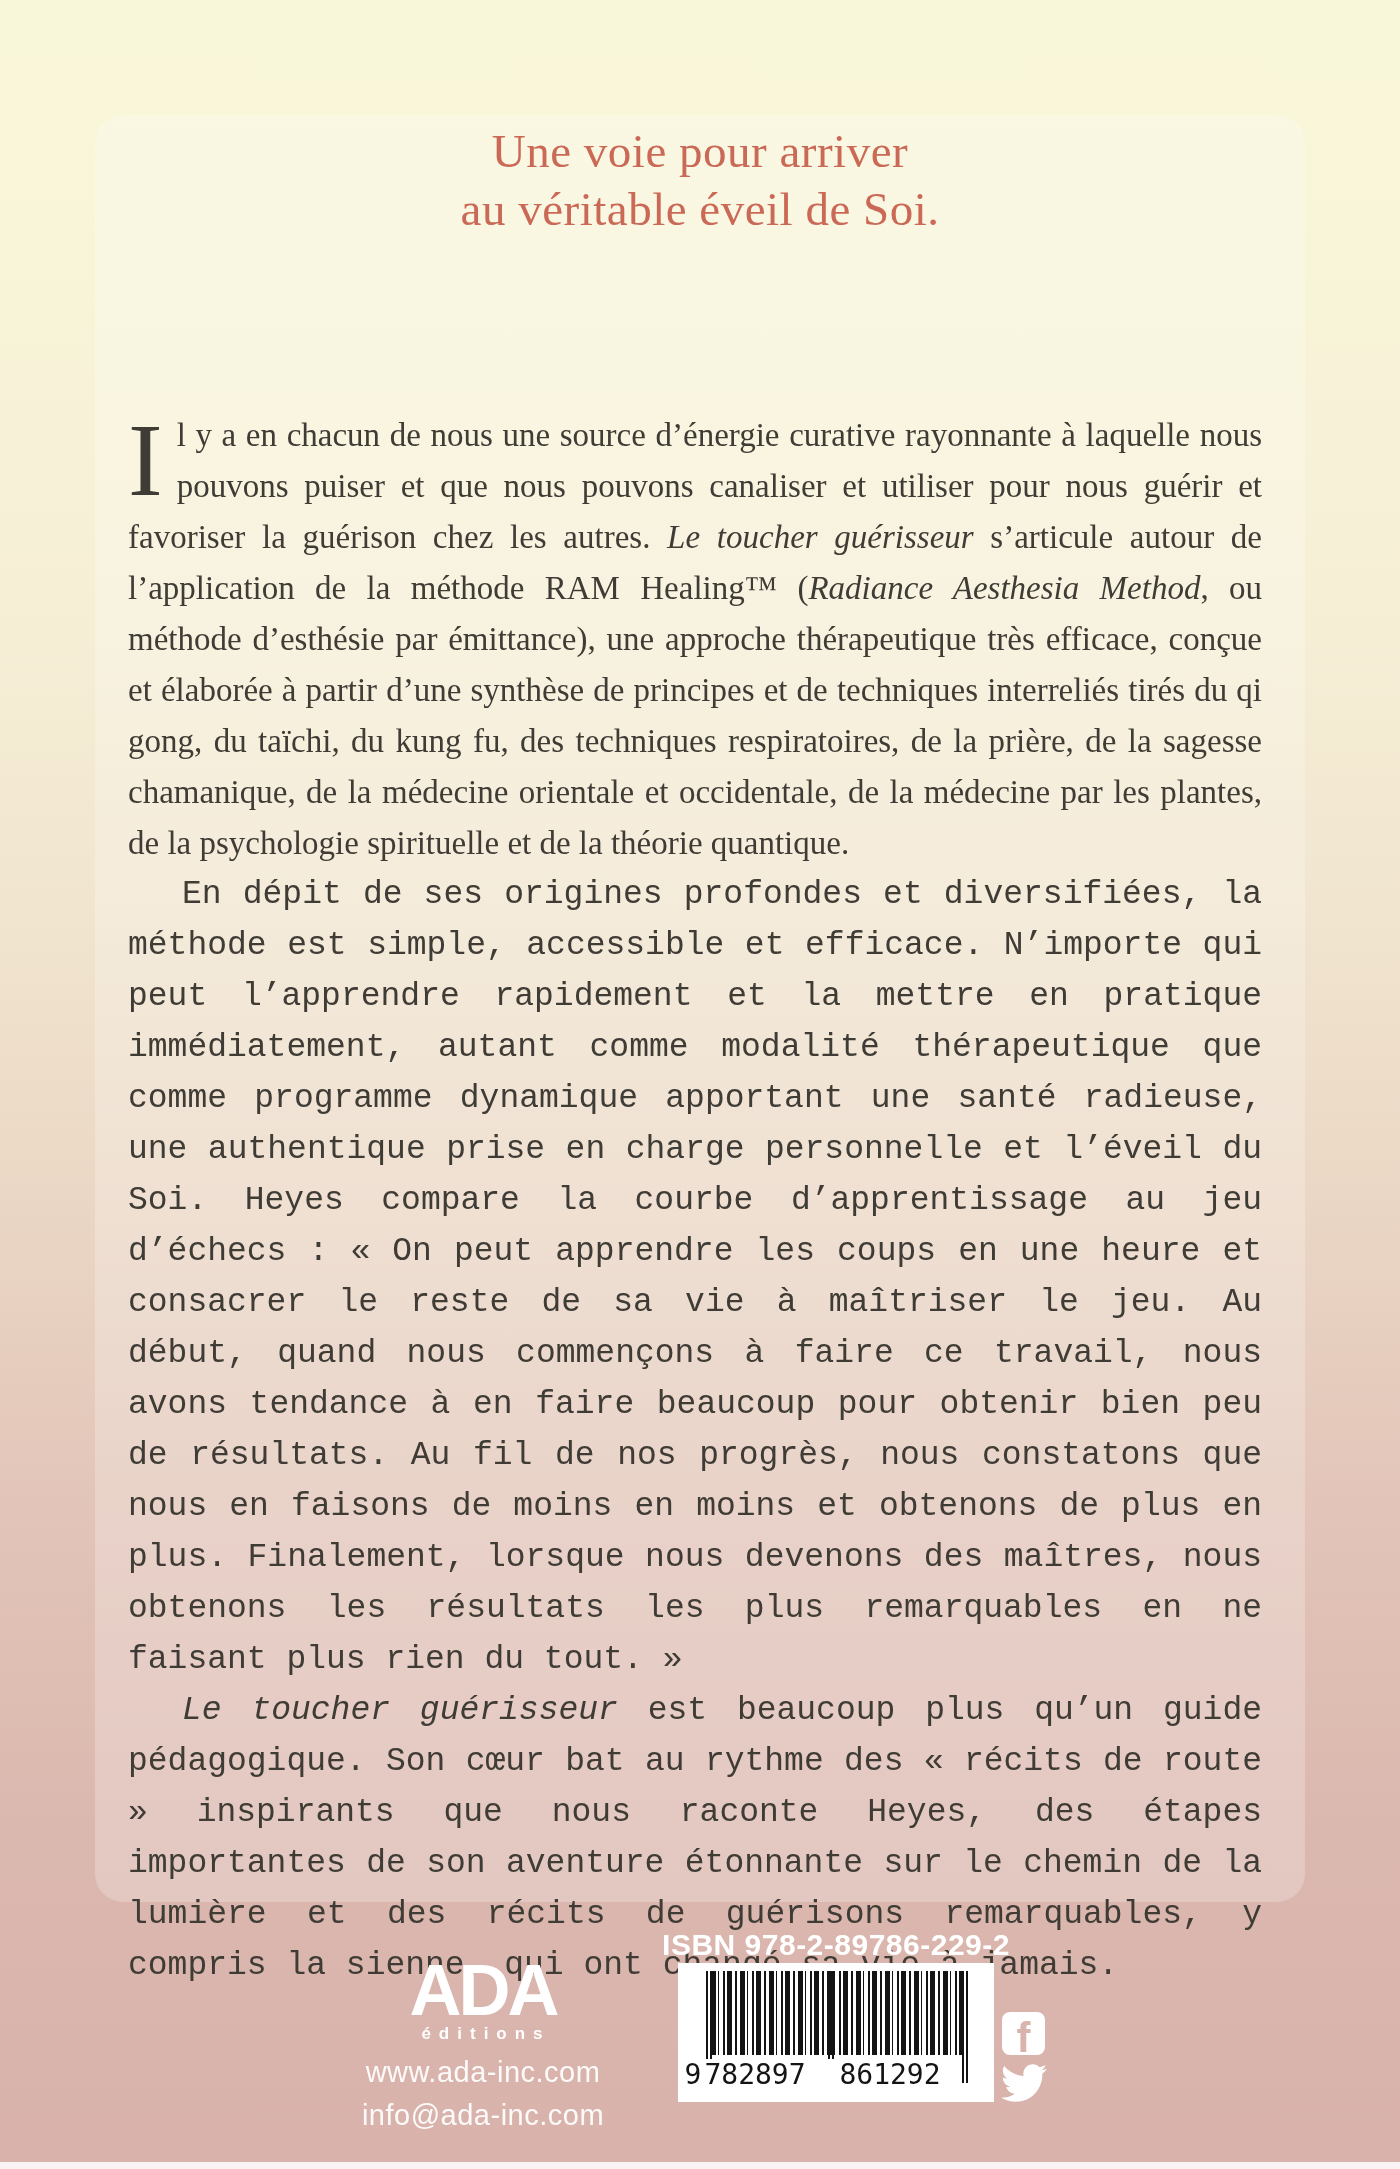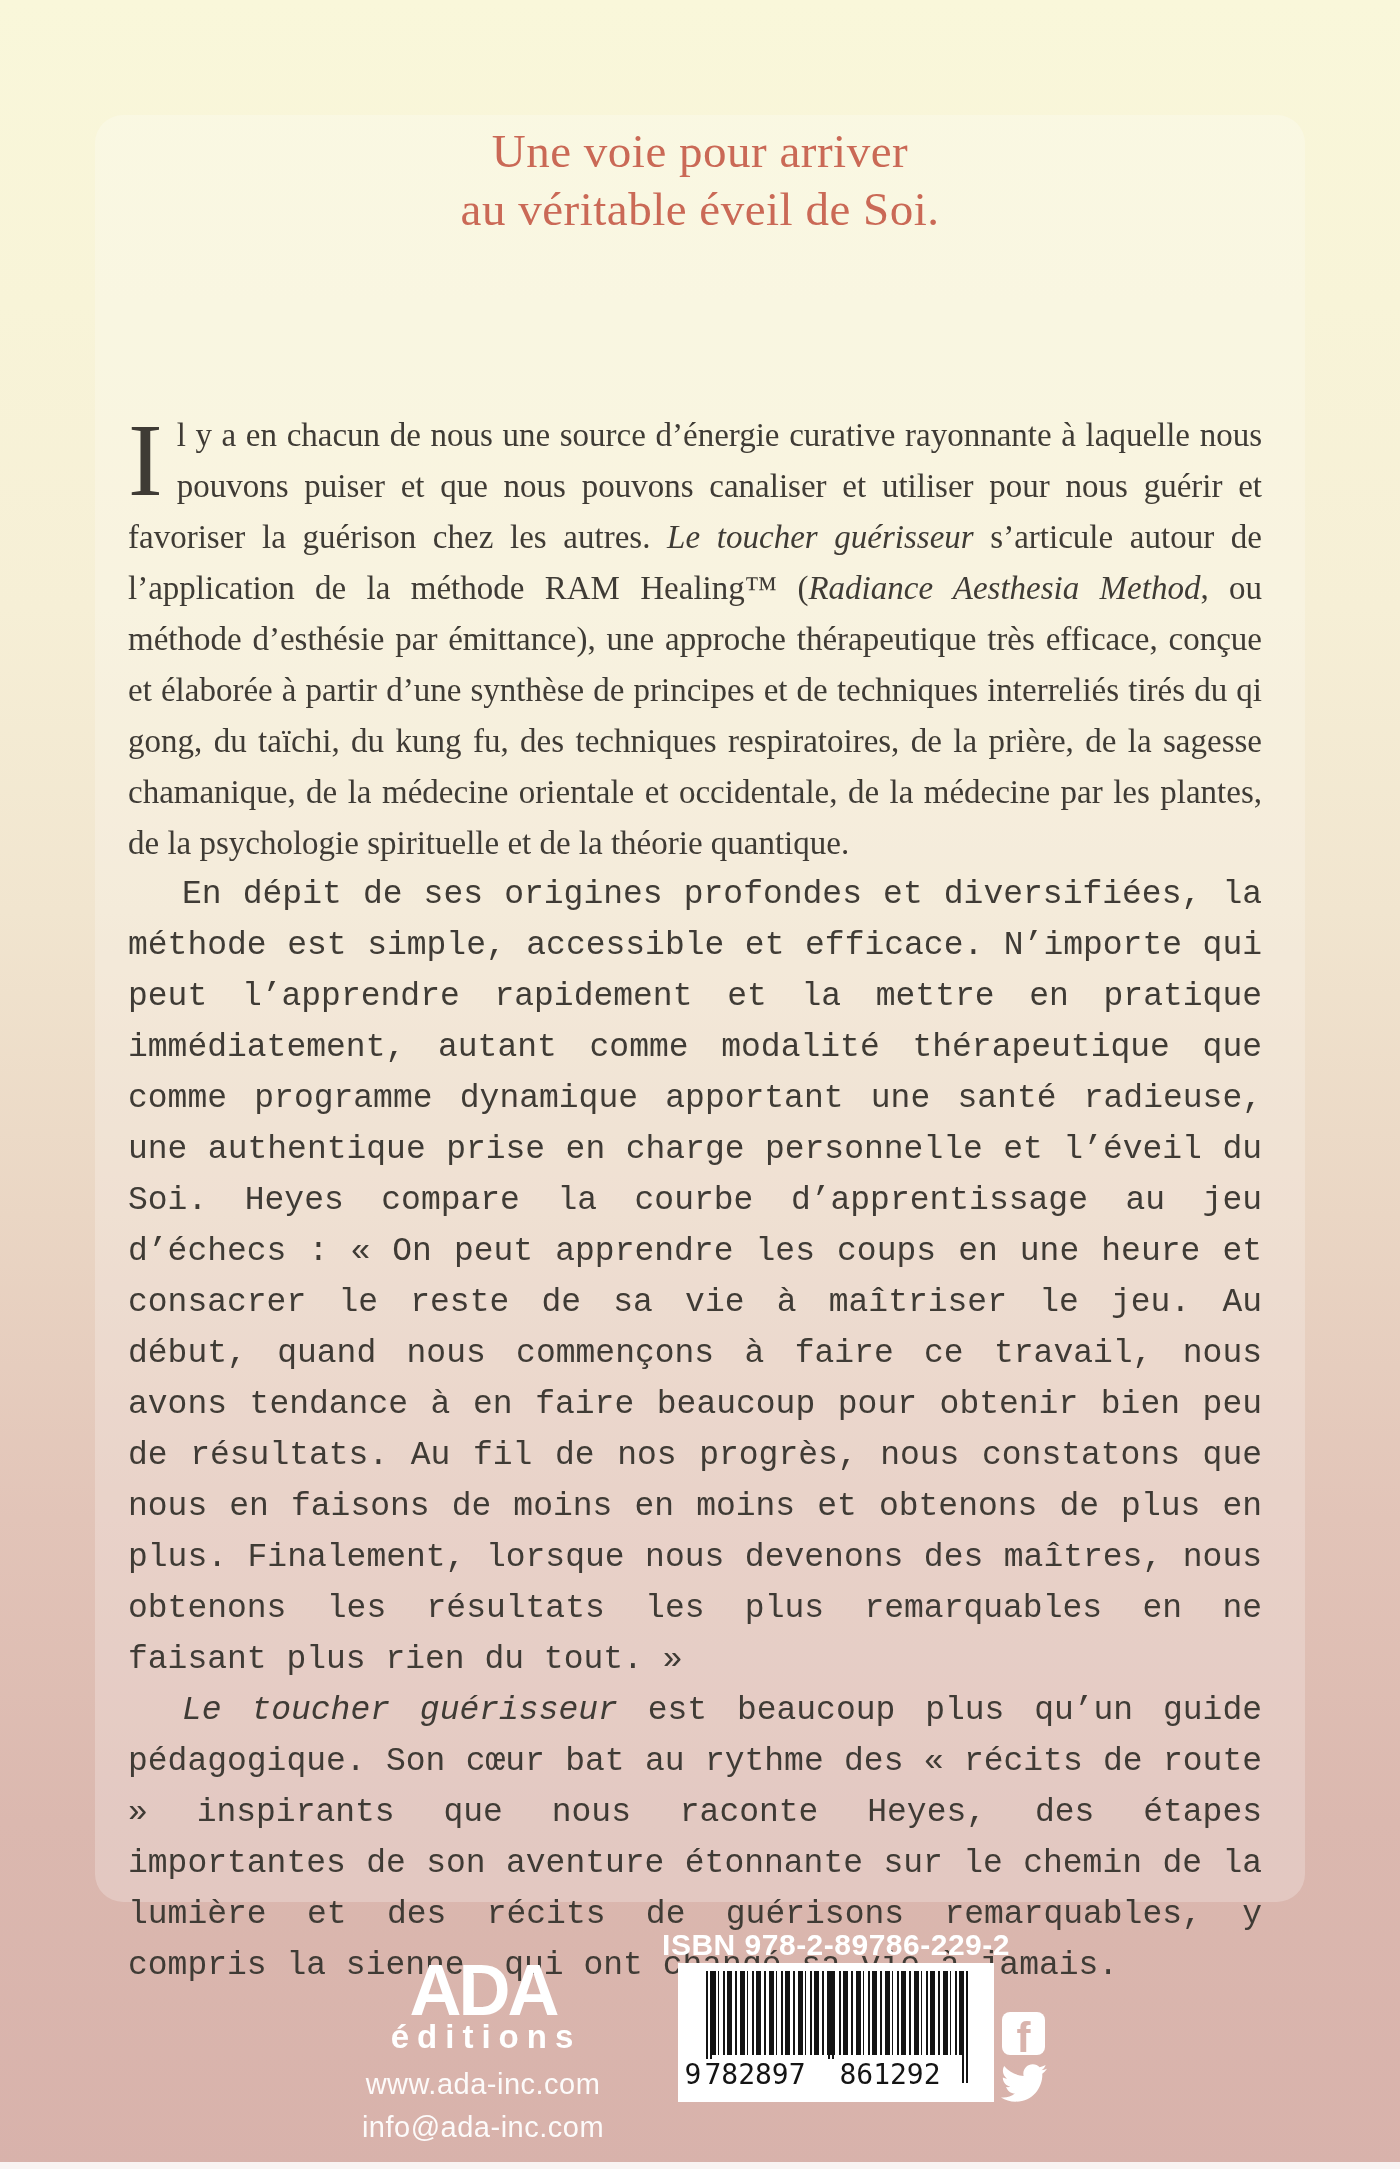--- a/index.html
+++ b/index.html
@@ -71,21 +71,21 @@
   }
   .d-lead{left:4px;width:22px;}
   .d-g1{left:22px;width:110px;}
   .d-g2{left:150px;width:124px;}
   .publisher{
     position:absolute;left:333px;top:1964px;width:300px;
     text-align:center;color:#fff;
     font-family:"Liberation Sans", sans-serif;
   }
   .ada-logo{font-size:72px;font-weight:bold;letter-spacing:-3px;line-height:52px;}
-  .ada-sub{font-size:33px;font-weight:bold;letter-spacing:8px;padding-left:6px;margin-top:2px;}
+  .ada-sub{font-size:17px;font-weight:bold;letter-spacing:8px;padding-left:6px;margin-top:8px;}
   .ada-web{font-size:29px;margin-top:12px;opacity:.95;letter-spacing:0.5px;text-align:center;}
   .ada-email{font-size:29px;margin-top:10px;opacity:.95;letter-spacing:0.5px;}
   .fb-icon{
     position:absolute;left:1002px;top:2012px;width:43px;height:43px;
     background:#ffffff;border-radius:8px;overflow:hidden;
     font-family:"Liberation Sans", sans-serif;
     color:#d9b4ad;font-weight:bold;font-size:42px;
     text-align:center;line-height:52px;
   }
   .tw-icon{position:absolute;left:998px;top:2060px;width:52px;height:46px;}

